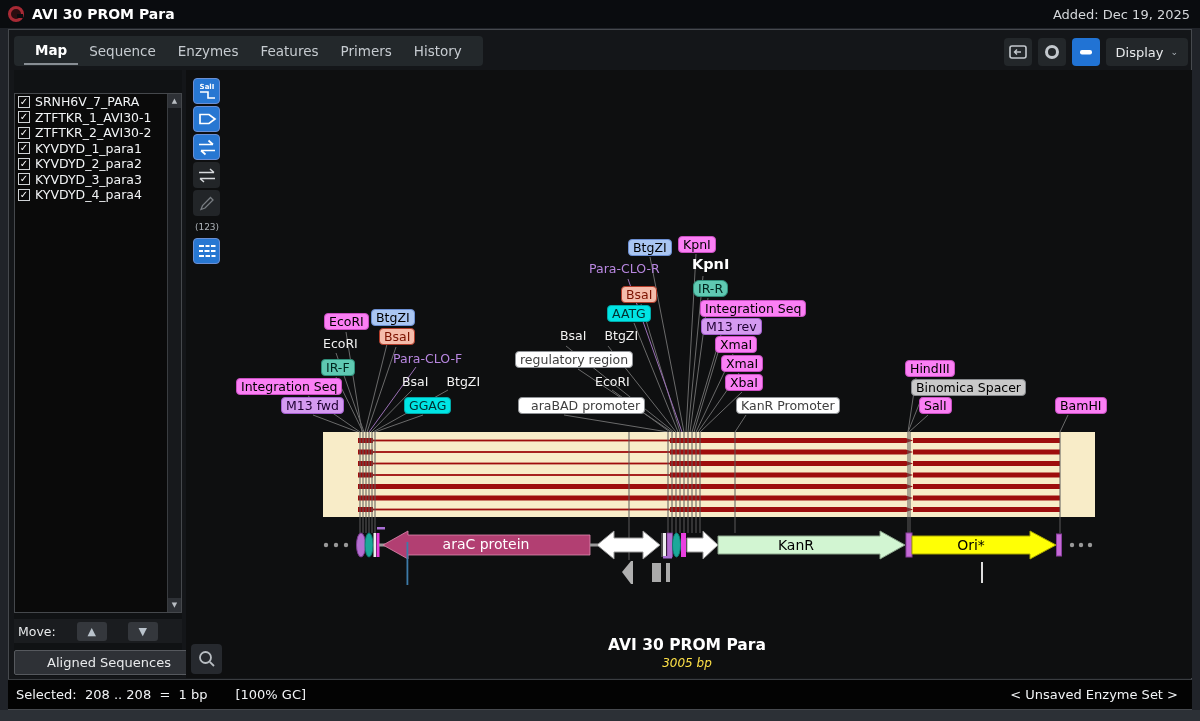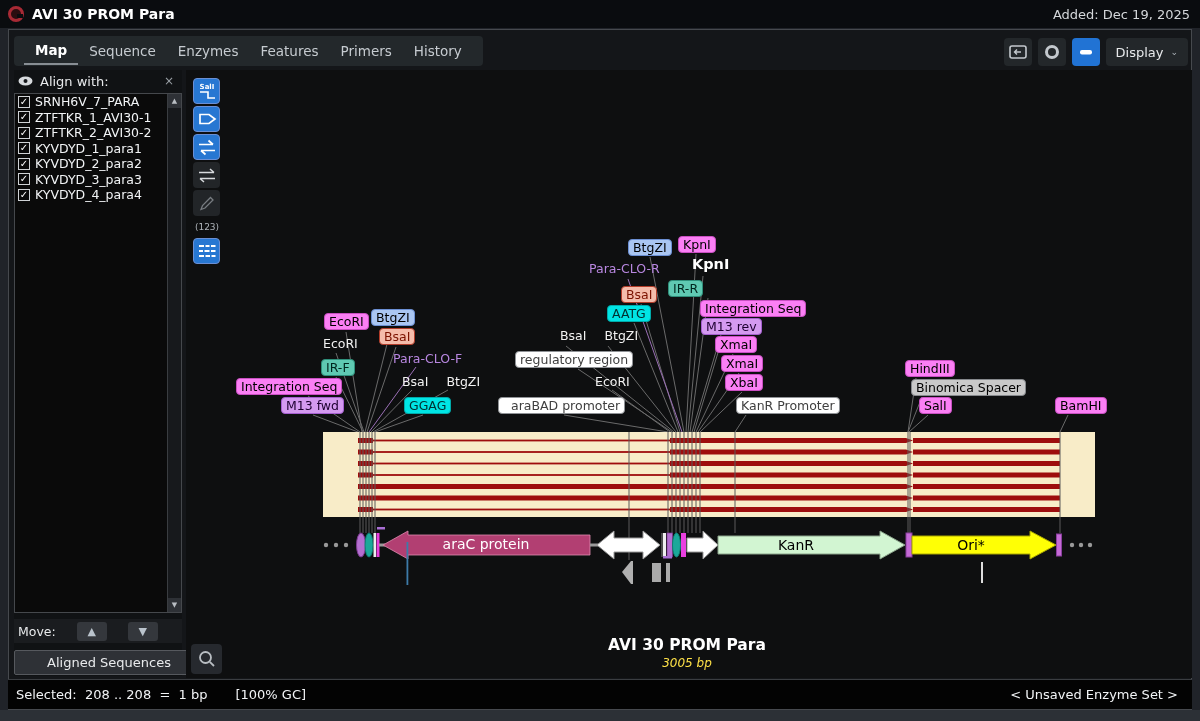--- a/index.html
+++ b/index.html
@@ -120,28 +120,20 @@
         <rect x="2" y="6" width="12" height="4.5" rx="2" fill="#fff"></rect>
       </svg>
     </div>
     <div class="displaybtn">
       <span>Display</span>
       <span class="caret">⌄</span>
     </div>
   </div>
 
   <div class="sidebar">
-    <div class="sb-header">
-      <svg class="eye" width="15" height="10">
-        <ellipse cx="7.5" cy="5" rx="7" ry="4.5" fill="#d7dadd"></ellipse>
-        <circle cx="7.5" cy="5" r="2" fill="#15171a"></circle>
-      </svg>
-      <span>Align with:</span>
-      <span class="sb-close">×</span>
-    </div>
     <div class="sb-list">
       <div class="sb-row">
           <span class="cb">✓</span>
           <span class="sb-label">SRNH6V_7_PARA</span>
         </div>
       <div class="sb-row">
           <span class="cb">✓</span>
           <span class="sb-label">ZTFTKR_1_AVI30-1</span>
         </div>
       <div class="sb-row">
@@ -337,31 +329,31 @@
         <rect x="477" y="486" width="9" height="2.5" fill="#a96fd4"></rect>
         <rect x="795" y="492" width="2" height="21" fill="#ddd"></rect>
       </g>
     </svg>
 
     <div class="mlabel blue" style="left:442px;top:169px;">BtgZI</div>
     <div class="mlabel magenta" style="left:492px;top:166px;">KpnI</div>
     <div class="mlabel ptext" style="left:399px;top:191px;">Para-CLO-R</div>
     <div class="mlabel wbold" style="left:502px;top:187px;">KpnI</div>
     <div class="mlabel salmon" style="left:435px;top:216px;">BsaI</div>
-    <div class="mlabel teal" style="left:482px;top:210px;">IR-R</div>
+    <div class="mlabel teal" style="left:507px;top:210px;border-radius:6px;">IR-R</div>
     <div class="mlabel cyan" style="left:421px;top:235px;">AATG</div>
     <div class="mlabel magenta" style="left:514px;top:230px;">Integration Seq</div>
     <div class="mlabel lpurple" style="left:515px;top:248px;">M13 rev</div>
     <div class="mlabel wtext" style="left:370px;top:258px;">BsaI BtgZI</div>
     <div class="mlabel magenta" style="left:529px;top:266px;">XmaI</div>
     <div class="mlabel whitebox" style="left:329px;top:281px;">regulatory region</div>
     <div class="mlabel magenta" style="left:535px;top:285px;">XmaI</div>
     <div class="mlabel wtext" style="left:405px;top:304px;">EcoRI</div>
     <div class="mlabel magenta" style="left:539px;top:304px;">XbaI</div>
-    <div class="mlabel whitebox" style="left:312px;top:327px;padding-left:12px;">araBAD promoter</div>
+    <div class="mlabel whitebox" style="left:332px;top:327px;padding-left:12px;">araBAD promoter</div>
     <div class="mlabel whitebox" style="left:550px;top:327px;">KanR Promoter</div>
     <div class="mlabel magenta" style="left:138px;top:243px;">EcoRI</div>
     <div class="mlabel blue" style="left:185px;top:239px;">BtgZI</div>
     <div class="mlabel wtext" style="left:133px;top:266px;">EcoRI</div>
     <div class="mlabel salmon" style="left:193px;top:258px;">BsaI</div>
     <div class="mlabel teal" style="left:135px;top:289px;text-align:center;">IR-F</div>
     <div class="mlabel ptext" style="left:203px;top:281px;">Para-CLO-F</div>
     <div class="mlabel magenta" style="left:50px;top:308px;">Integration Seq</div>
     <div class="mlabel wtext" style="left:212px;top:304px;">BsaI BtgZI</div>
     <div class="mlabel lpurple" style="left:95px;top:327px;">M13 fwd</div>

